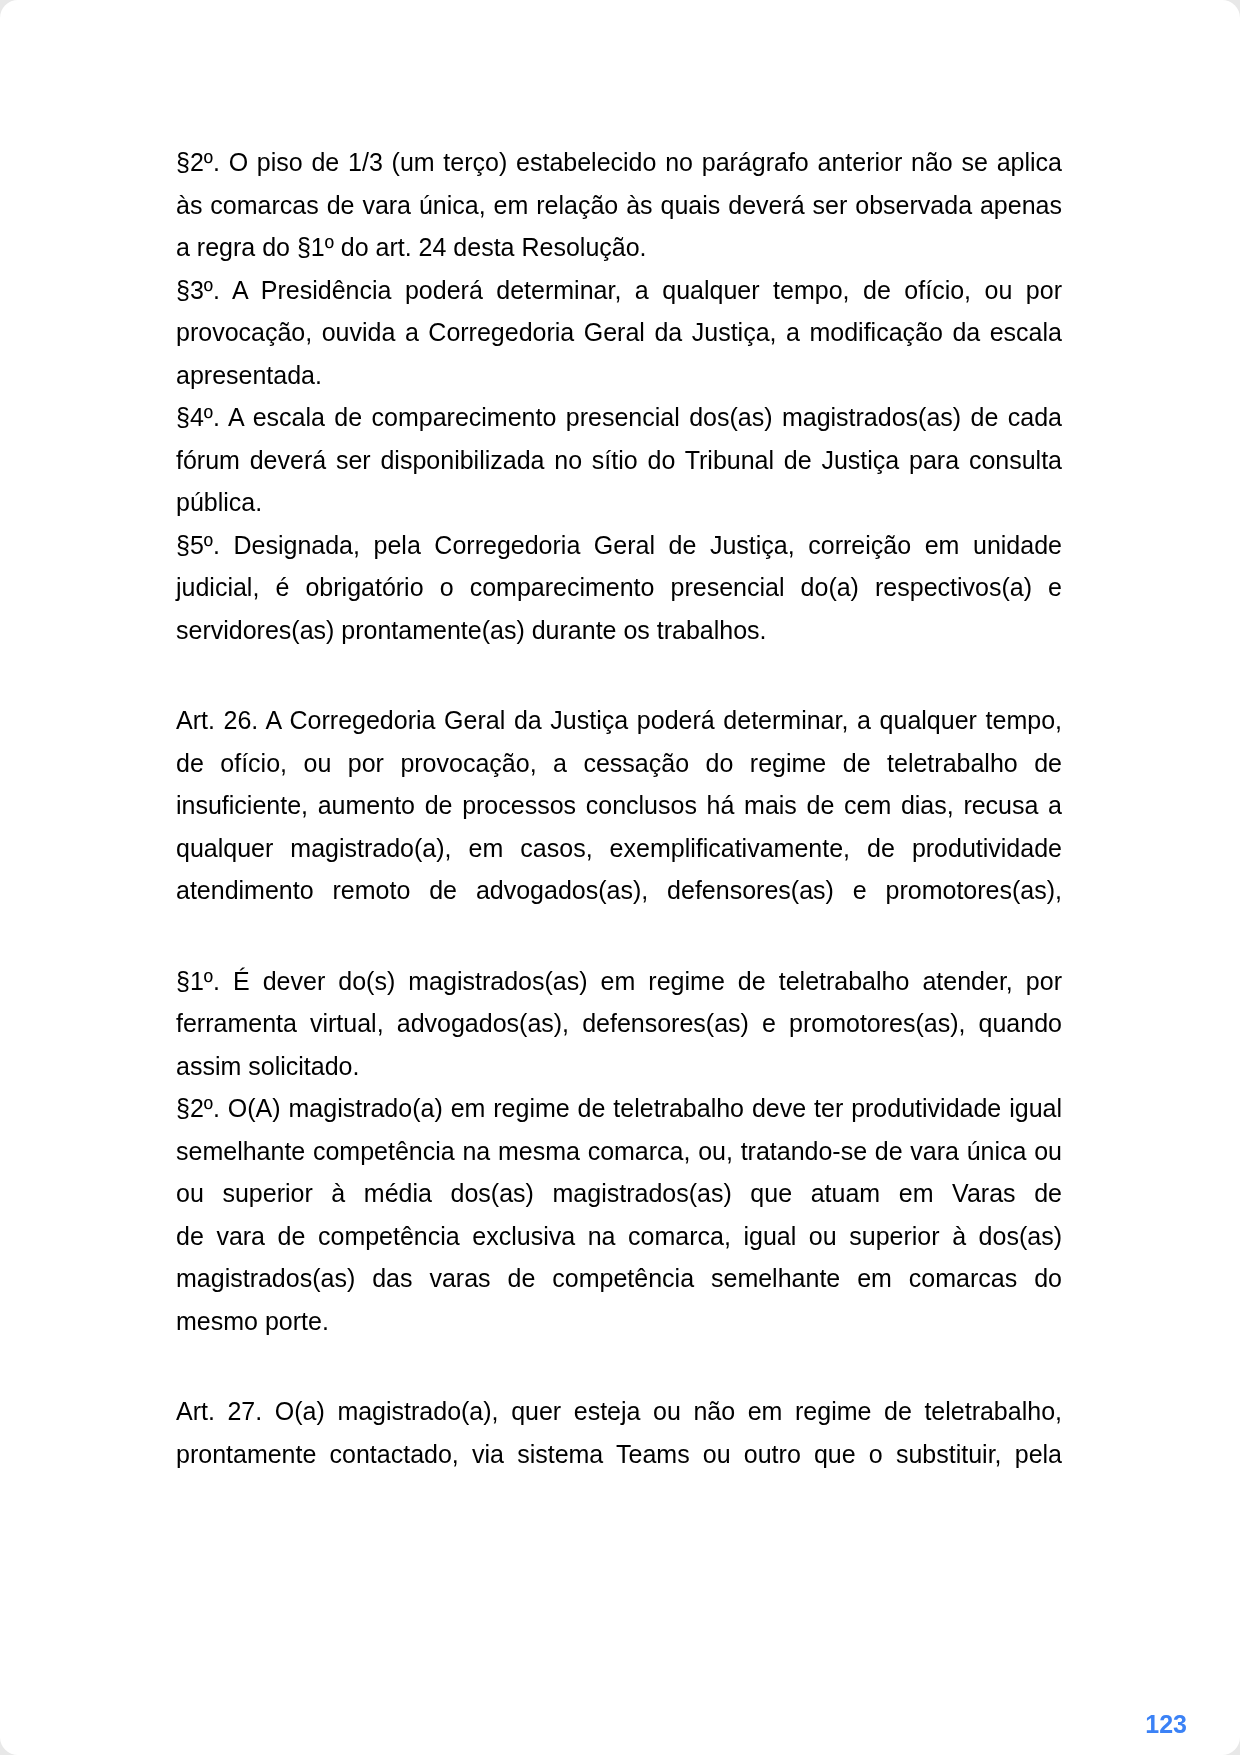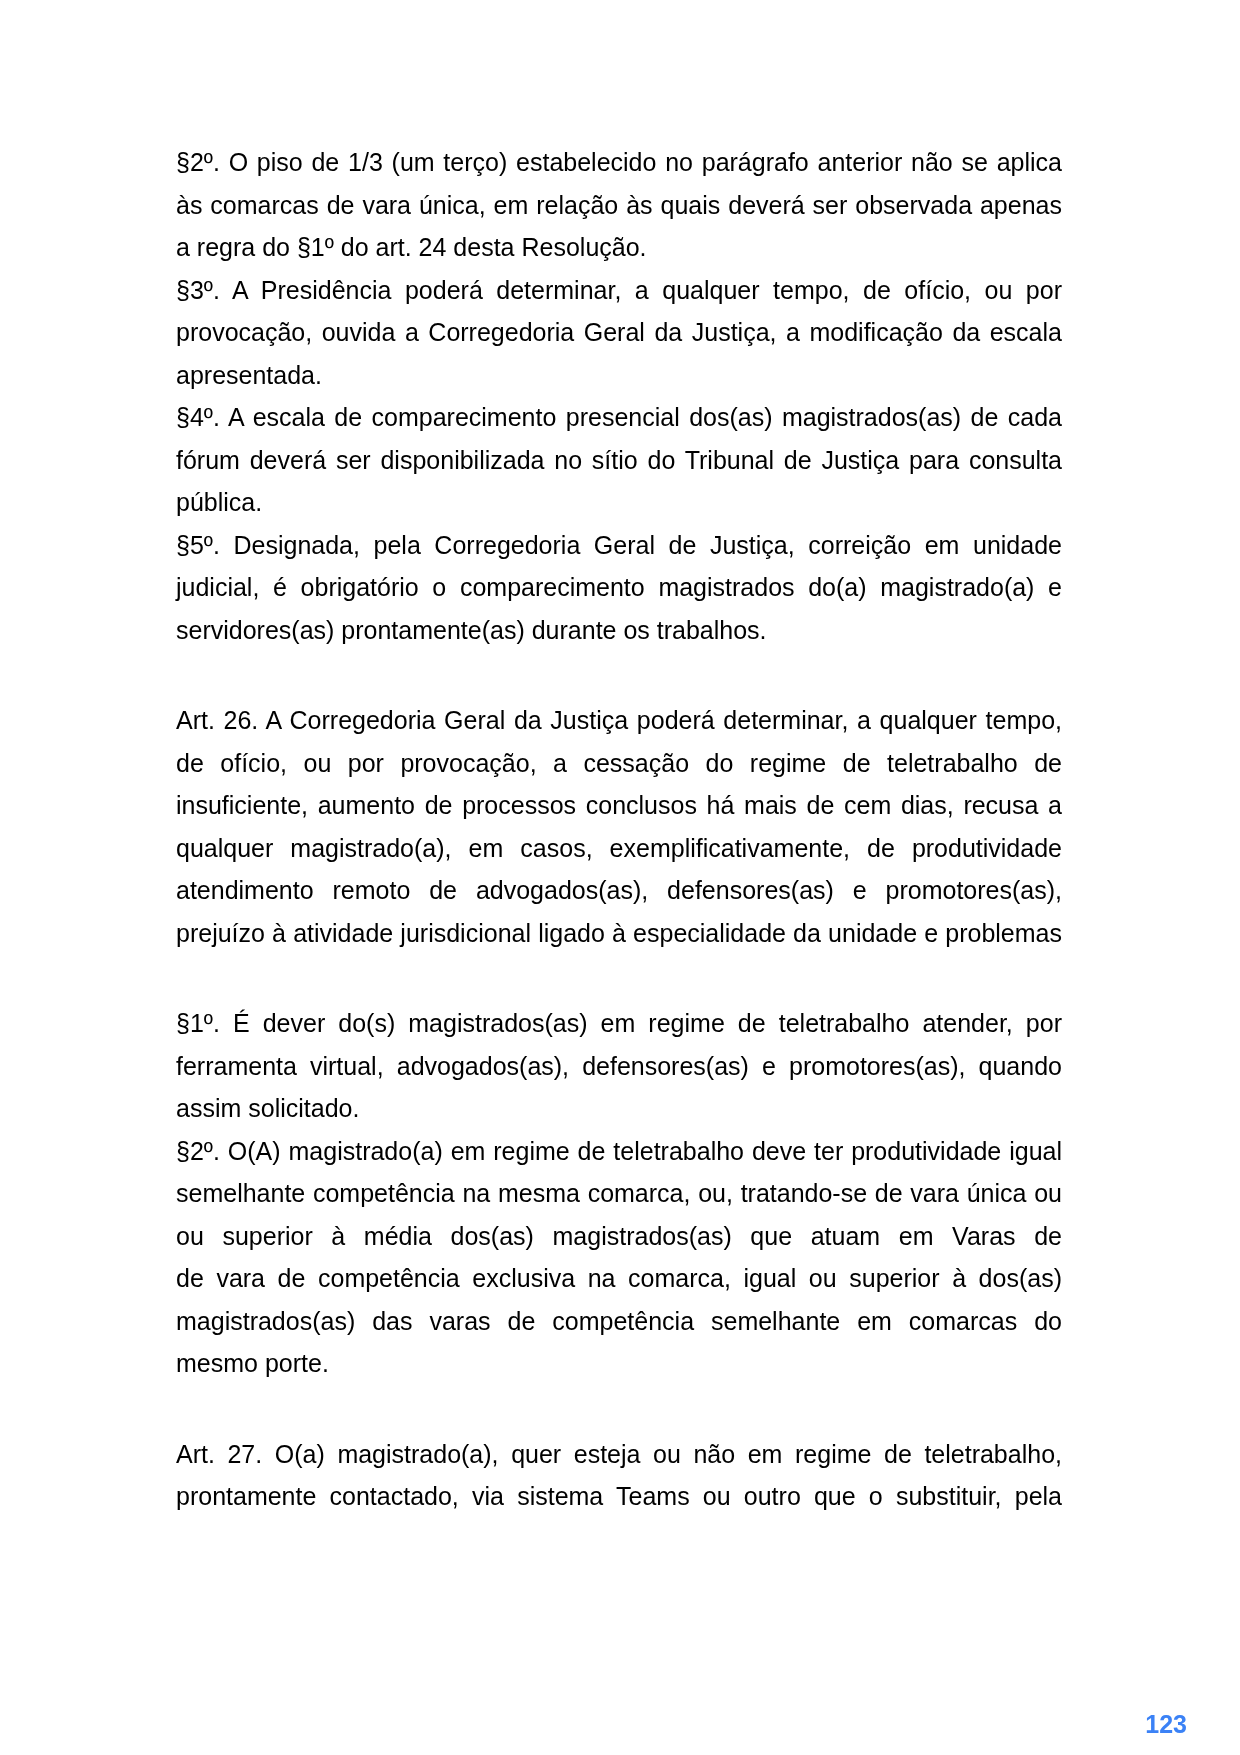--- a/index.html
+++ b/index.html
@@ -8,20 +8,21 @@
     background: #e8e8e8;
   }
   .page {
     position: relative;
     width: 1240px;
     height: 1755px;
     background: #ffffff;
     overflow: hidden;
     font-family: "Liberation Sans", sans-serif;
     color: #000000;
+    border-radius: 18px;
   }
   .content {
     position: absolute;
     left: 176px;
     top: 141px;
     width: 886px;
     font-size: 25px;
     line-height: 42.5px;
     color: #000000;
   }
@@ -71,31 +72,30 @@
     </p>
 
     <p class="para">
       <span class="line">§4º. A escala de comparecimento presencial dos(as) magistrados(as) de cada</span>
       <span class="line">fórum deverá ser disponibilizada no sítio do Tribunal de Justiça para consulta</span>
       <span class="line end">pública.</span>
     </p>
 
     <p class="para">
       <span class="line">§5º. Designada, pela Corregedoria Geral de Justiça, correição em unidade</span>
-      <span class="line">judicial, é obrigatório o comparecimento magistrados do(a) magistrado(a) e</span>
+      <span class="line">judicial, é obrigatório o comparecimento presencial do(a) respectivos(a) e</span>
       <span class="line end">servidores(as) prontamente(as) durante os trabalhos.</span>
     </p>
 
     <p class="para gap">
       <span class="line">Art. 26. A Corregedoria Geral da Justiça poderá determinar, a qualquer tempo,</span>
       <span class="line">de ofício, ou por provocação, a cessação do regime de teletrabalho de</span>
       <span class="line">insuficiente, aumento de processos conclusos há mais de cem dias, recusa a</span>
       <span class="line">qualquer magistrado(a), em casos, exemplificativamente, de produtividade</span>
       <span class="line">atendimento remoto de advogados(as), defensores(as) e promotores(as),</span>
-      <span class="line">prejuízo à atividade jurisdicional ligado à especialidade da unidade e problemas</span>
     </p>
 
     <p class="para gap">
       <span class="line">§1º. É dever do(s) magistrados(as) em regime de teletrabalho atender, por</span>
       <span class="line">ferramenta virtual, advogados(as), defensores(as) e promotores(as), quando</span>
       <span class="line end">assim solicitado.</span>
     </p>
 
     <p class="para">
       <span class="line">§2º. O(A) magistrado(a) em regime de teletrabalho deve ter produtividade igual</span>

